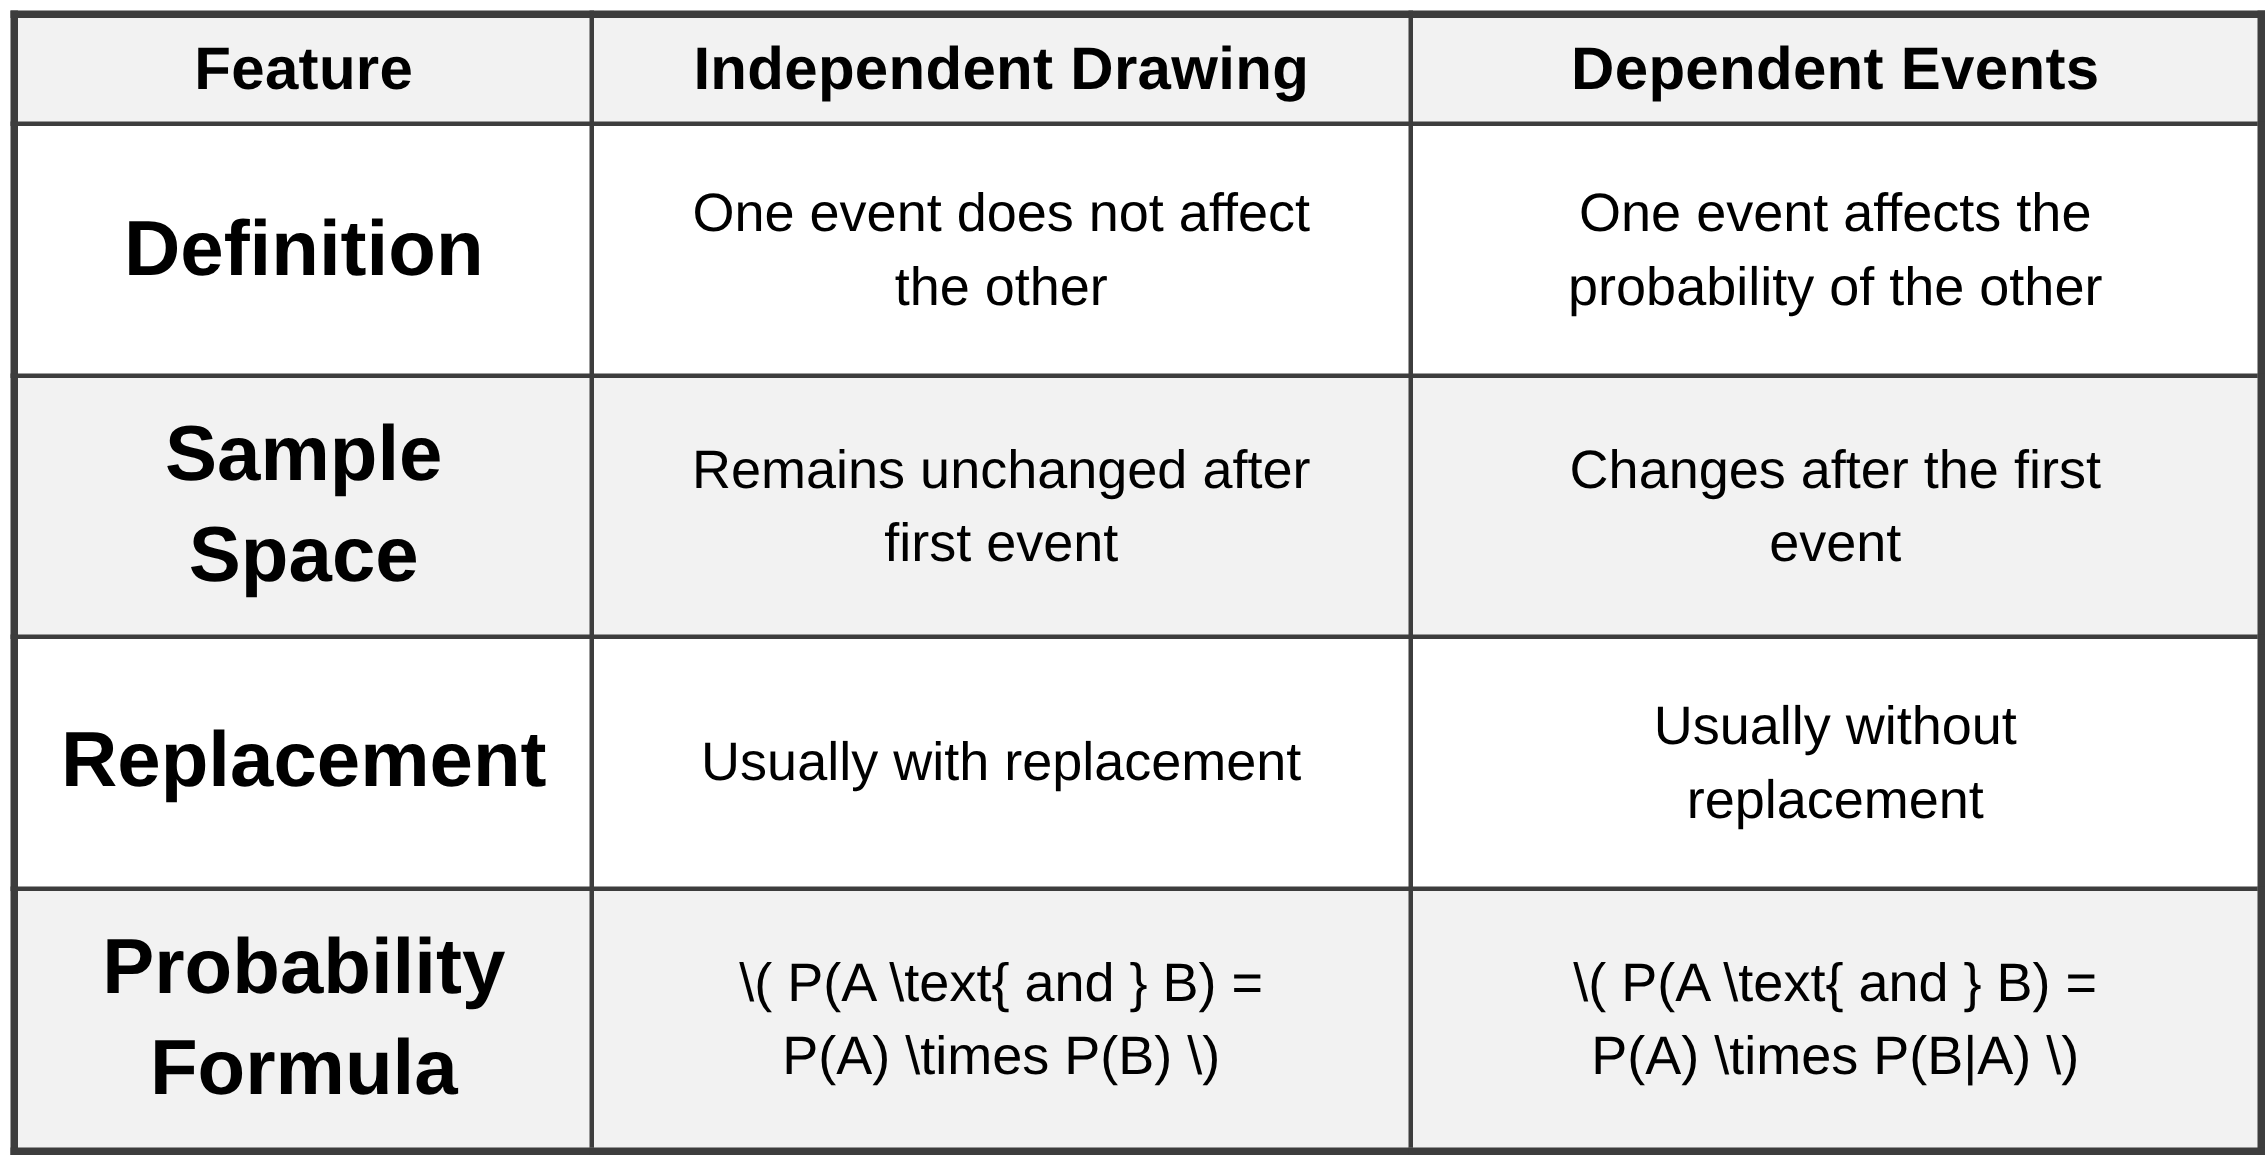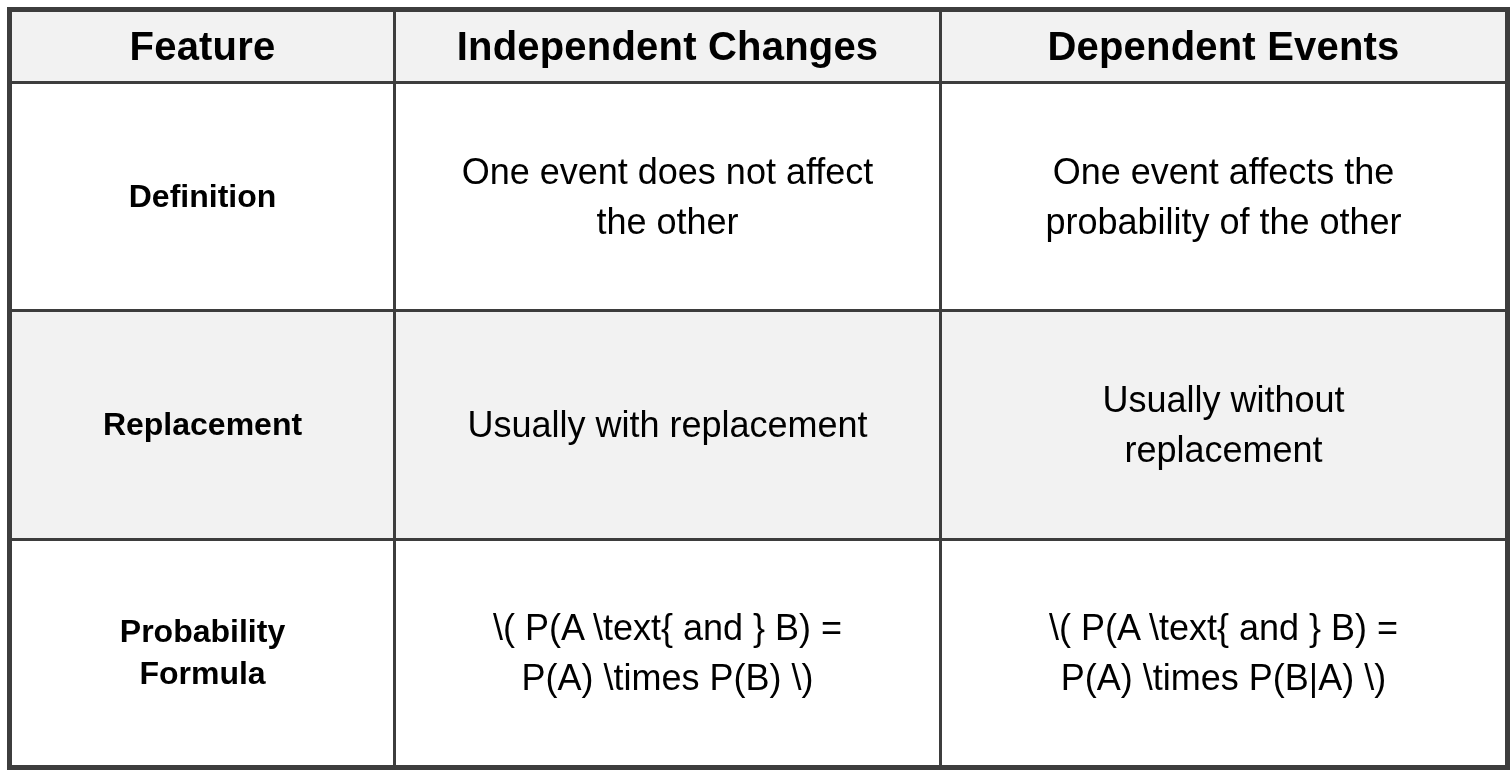--- a/index.html
+++ b/index.html
@@ -42,51 +42,58 @@
     letter-spacing: 0.2px;
   }
   td {
     background: #ffffff;
     font-size: 36px;
     line-height: 1.38;
     padding: 0 44px;
   }
   td.feature {
     font-weight: bold;
-    font-size: 32px;
+    font-size: 52px;
     line-height: 1.3;
     padding: 0 20px;
   }
   tbody tr:nth-child(even) td { background: #f2f2f2; }
   td.dependent { padding: 0 36px; }
 </style>
 </head>
 <body>
 
 <div class="page">
   <table class="compare">
     <colgroup>
       <col class="c-feature">
       <col class="c-independent">
       <col class="c-dependent">
     </colgroup>
     <thead>
       <tr>
         <th>Feature</th>
-        <th>Independent Changes</th>
+        <th>Independent Drawing</th>
         <th>Dependent Events</th>
       </tr>
     </thead>
     <tbody>
       <tr>
         <td class="feature">Definition</td>
         <td class="independent">One event does not affect
 the other</td>
         <td class="dependent">One event affects the
 probability of the other</td>
+      </tr>
+      <tr>
+        <td class="feature">Sample Space</td>
+        <td class="independent">Remains unchanged after
+first event</td>
+        <td class="dependent">Changes after the first
+event</td>
       </tr>
       <tr>
         <td class="feature">Replacement</td>
         <td class="independent">Usually with replacement</td>
         <td class="dependent">Usually without
 replacement</td>
       </tr>
       <tr>
         <td class="feature">Probability
 Formula</td>

